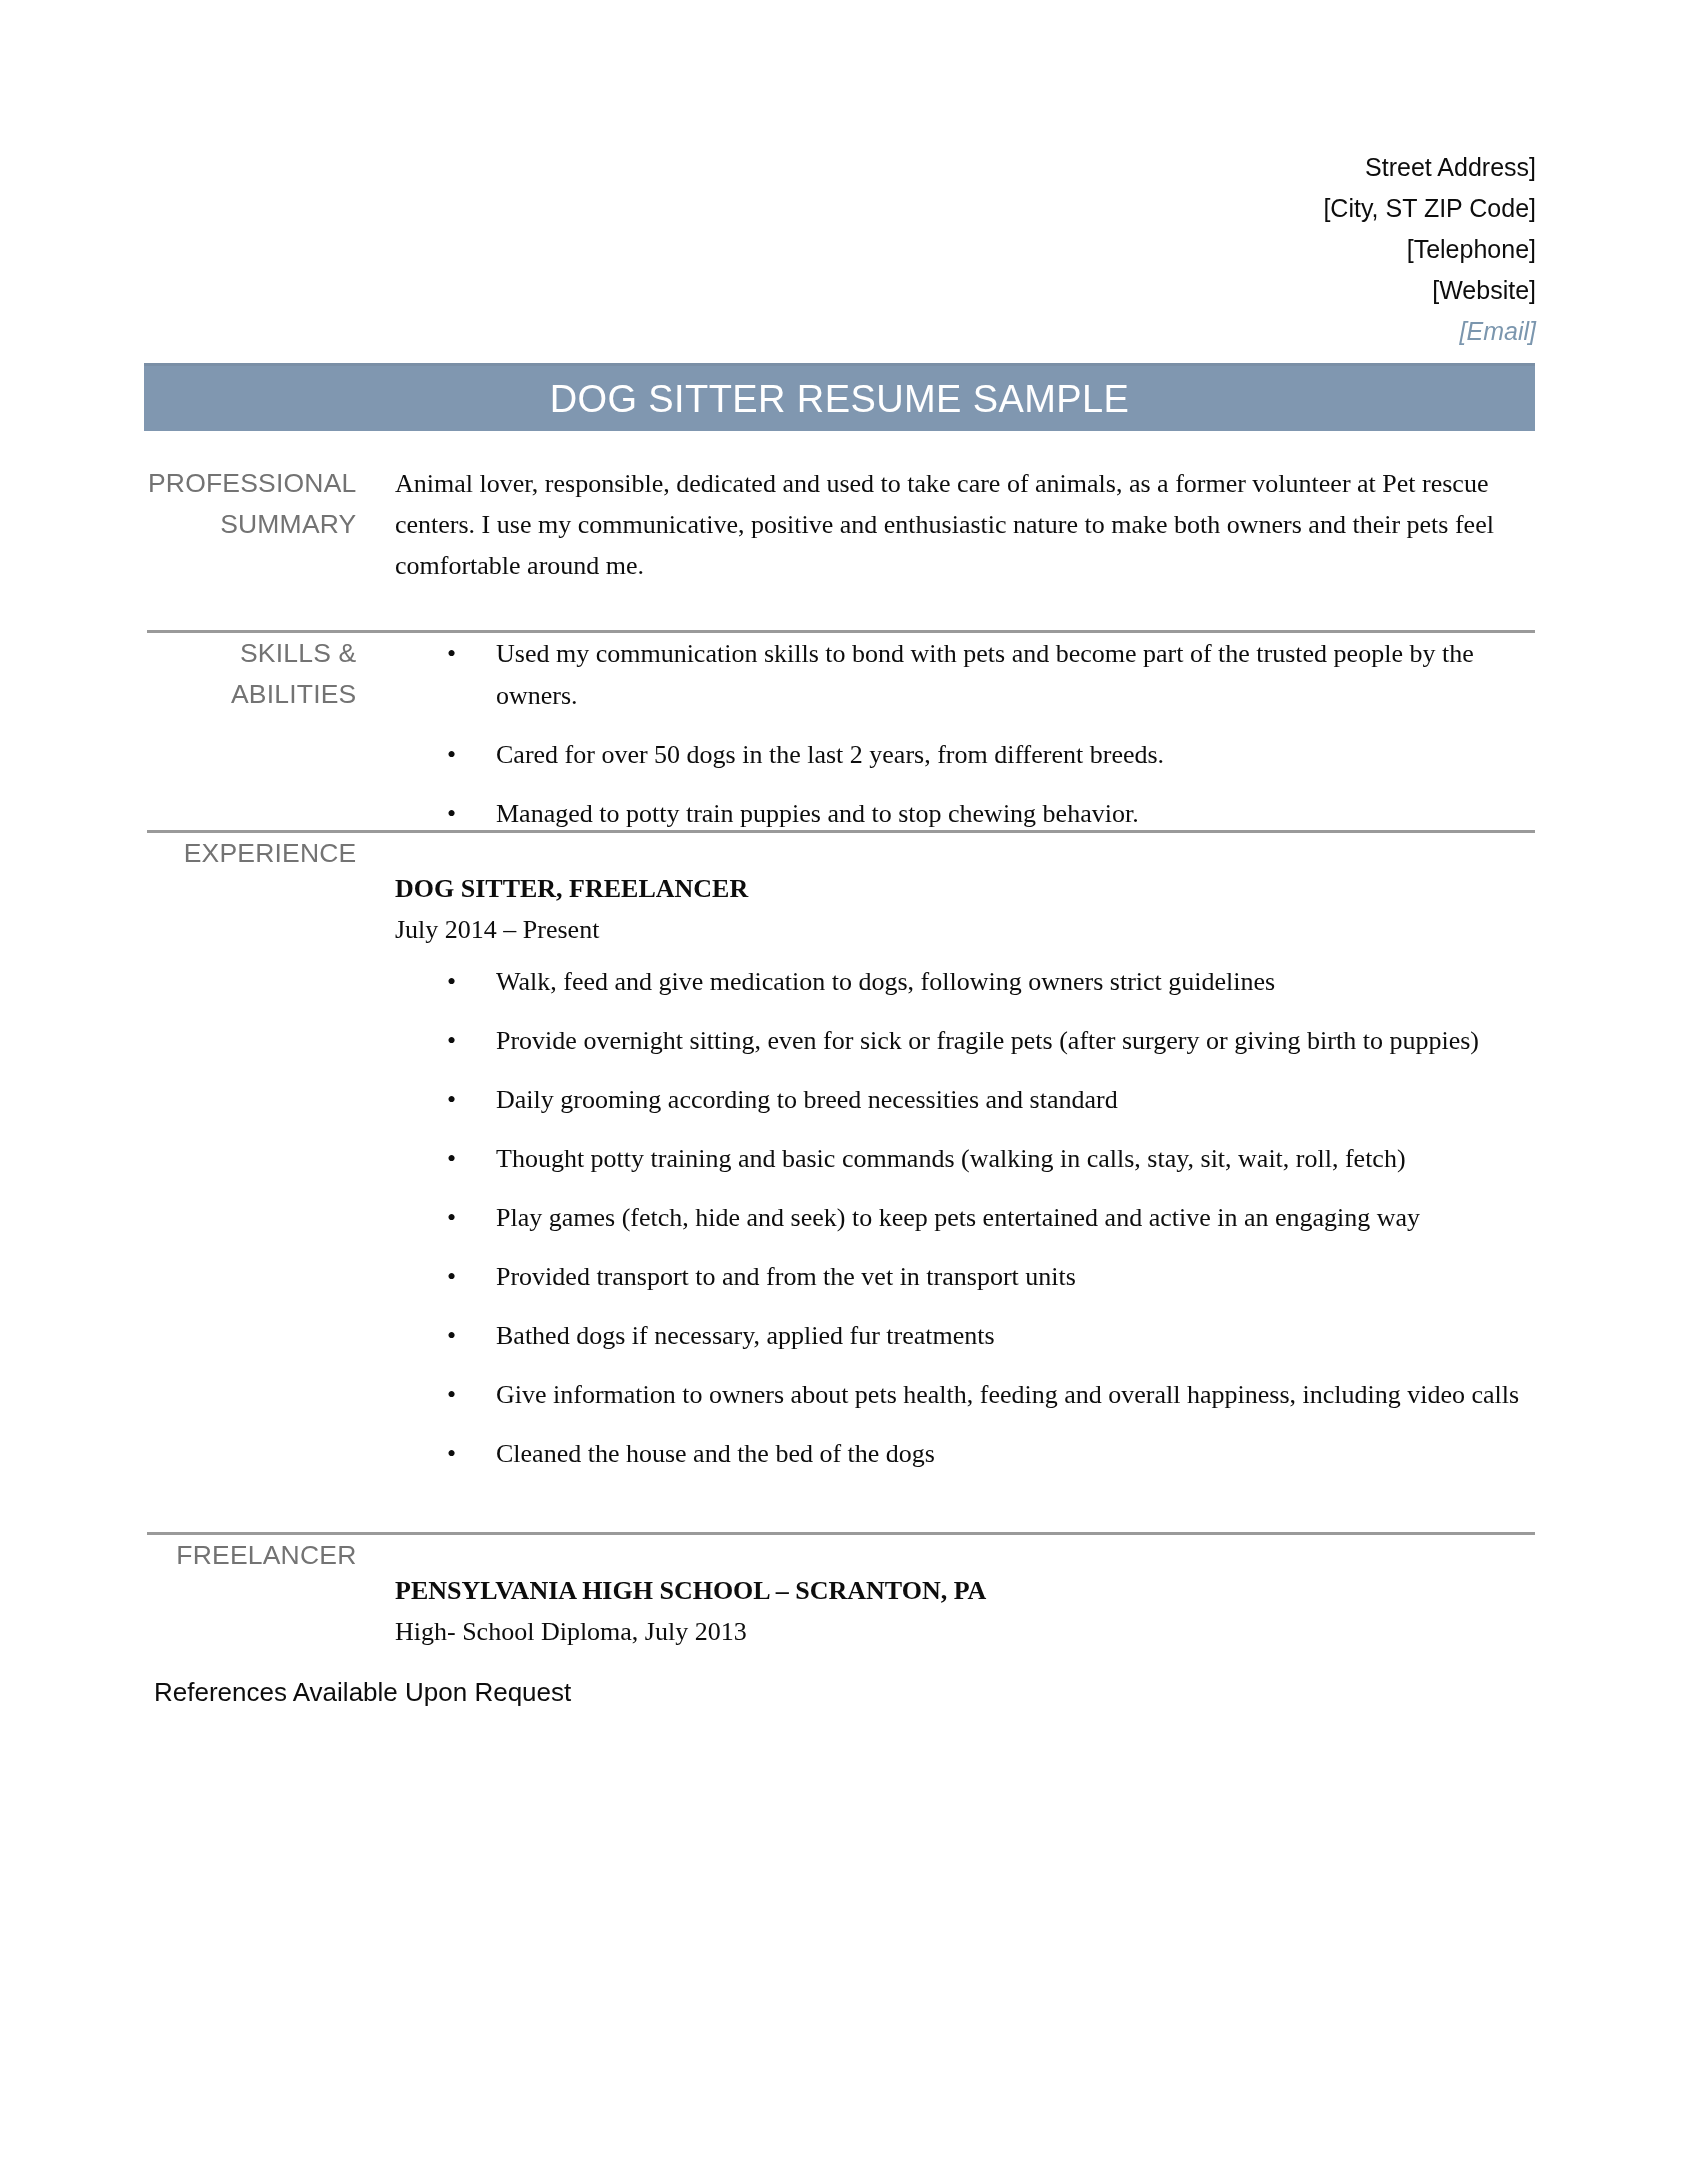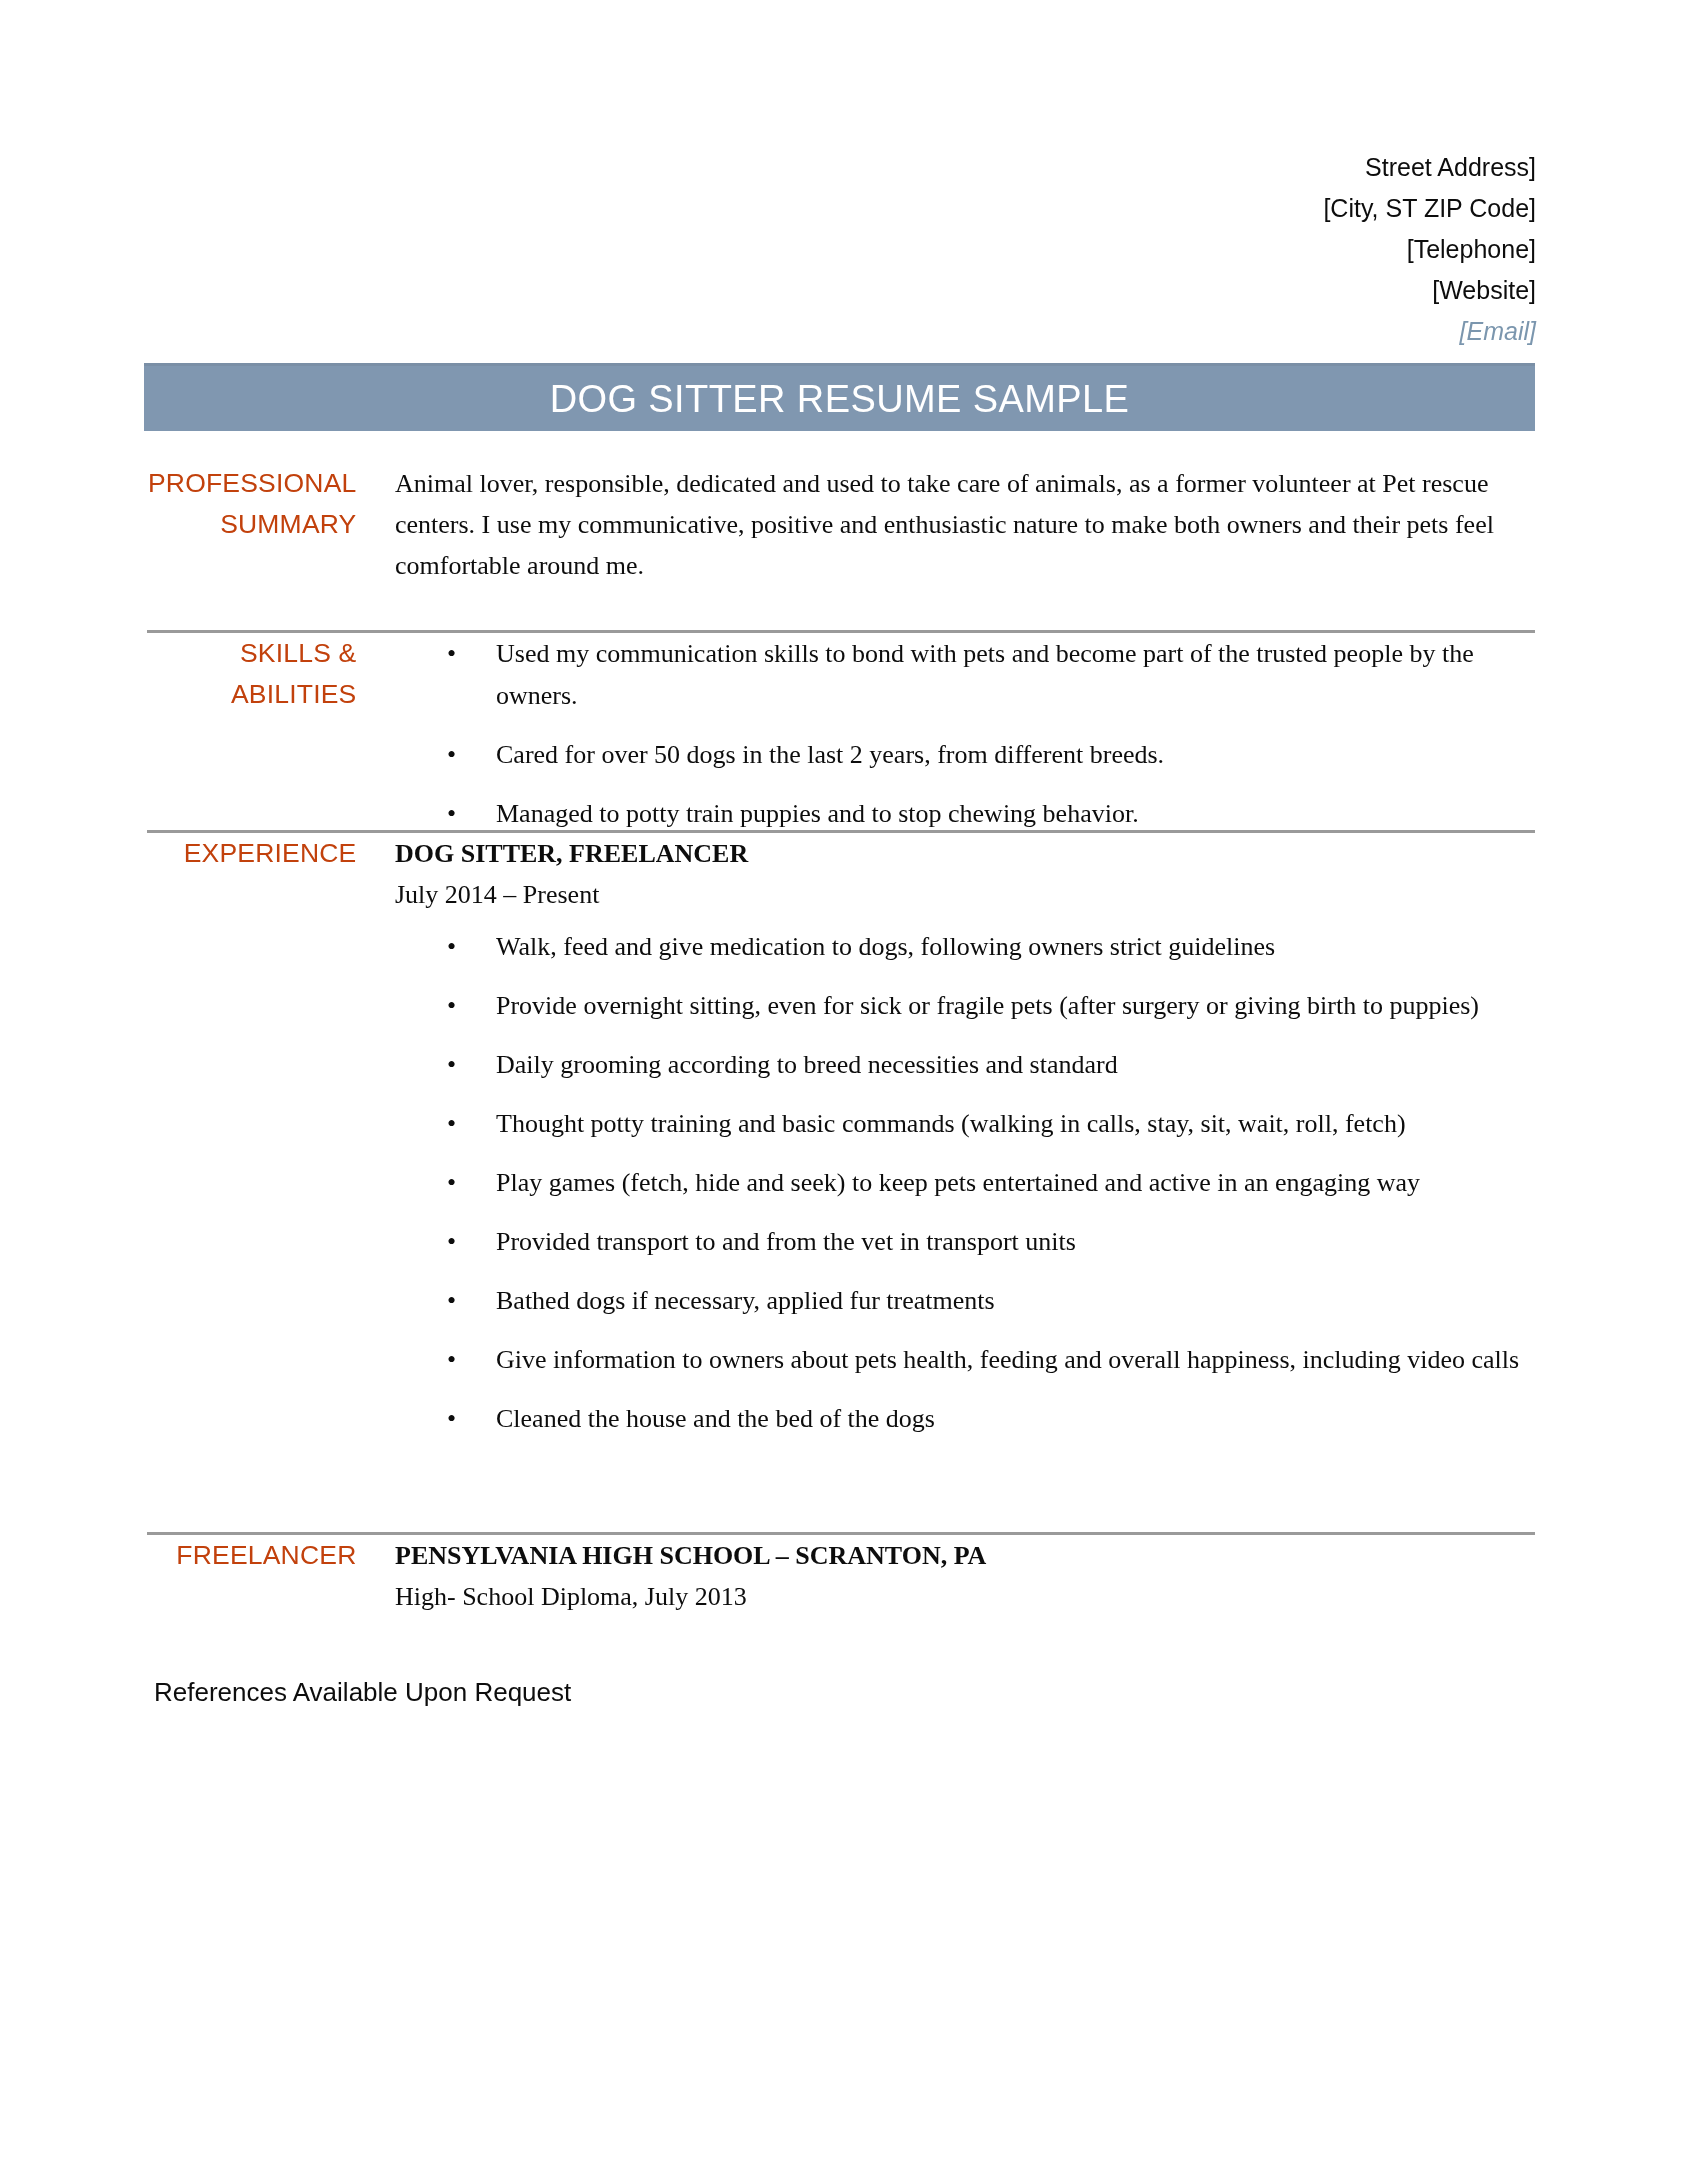--- a/index.html
+++ b/index.html
@@ -77,40 +77,41 @@
     align-items: flex-start;
   }
   .label-col {
     width: 228px;
     flex: 0 0 228px;
     text-align: right;
     padding-right: 18.5px;
     box-sizing: border-box;
   }
   .section-label {
-    color: #c2410c;
+    color: #737373;
     font-size: 26.5px;
     line-height: 41px;
     letter-spacing: 0.2px;
     text-align: right;
   }
   .content-col {
     flex: 1 1 auto;
     padding-left: 20px;
     box-sizing: border-box;
     font-family: Liberation Serif, serif;
   }
 
   .body-text {
     font-size: 26px;
     line-height: 41px;
     color: #0d0d0d;
   }
   .body-text.bold {
     font-weight: bold;
+    margin-top: 35px;
   }
 
   
   ul.bullets {
     list-style: none;
     margin: 0;
     padding: 0;
   }
   ul.bullets li {
     position: relative;

